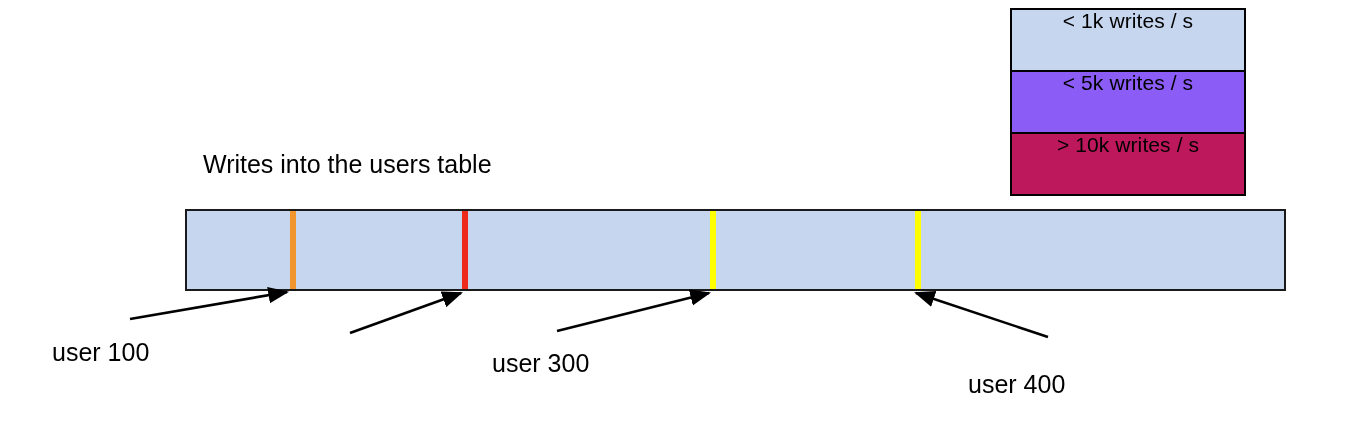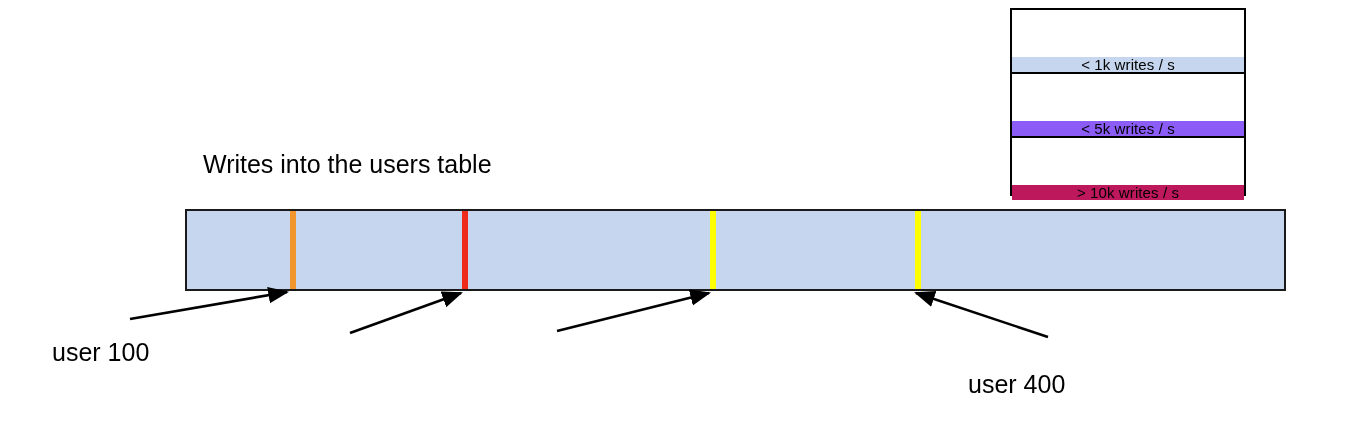--- a/index.html
+++ b/index.html
@@ -29,25 +29,24 @@
     display: flex;
     flex-direction: column;
   }
   .legend-row {
     flex: 1 1 0;
     display: flex;
     align-items: flex-start;
     justify-content: center;
     border-bottom: 2px solid #000000;
     box-sizing: border-box;
-    font-size: 15px;
+    font-size: 21px;
     line-height: 1;
     letter-spacing: 0.1px;
     white-space: nowrap;
-    margin-top: 47px;
   }
   .legend-row:last-child { border-bottom: none; }
 
   
   .chart-title {
     position: absolute;
     left: 203px;
     top: 152px;
     font-size: 25px;
     line-height: 1;
@@ -122,15 +121,16 @@
         <path d="M0,0 L8,3.2 L0,6.4 z" fill="#000000"></path>
       </marker>
     </defs>
     <line x1="130" y1="319" x2="287" y2="292" stroke="#000000" stroke-width="2.6" marker-end="url(#ah)"></line>
     <line x1="350" y1="333" x2="461" y2="293" stroke="#000000" stroke-width="2.6" marker-end="url(#ah)"></line>
     <line x1="557" y1="331" x2="709" y2="293" stroke="#000000" stroke-width="2.6" marker-end="url(#ah)"></line>
     <line x1="1048" y1="337" x2="916" y2="293" stroke="#000000" stroke-width="2.6" marker-end="url(#ah)"></line>
   </svg>
 
   <div class="user-label" style="left:52px;  top:340px;">user 100</div>
+  <div class="user-label" style="left:492px; top:351px;">user 300</div>
   <div class="user-label" style="left:968px; top:372px;">user 400</div>
 
 </div>
 
 </body></html>

